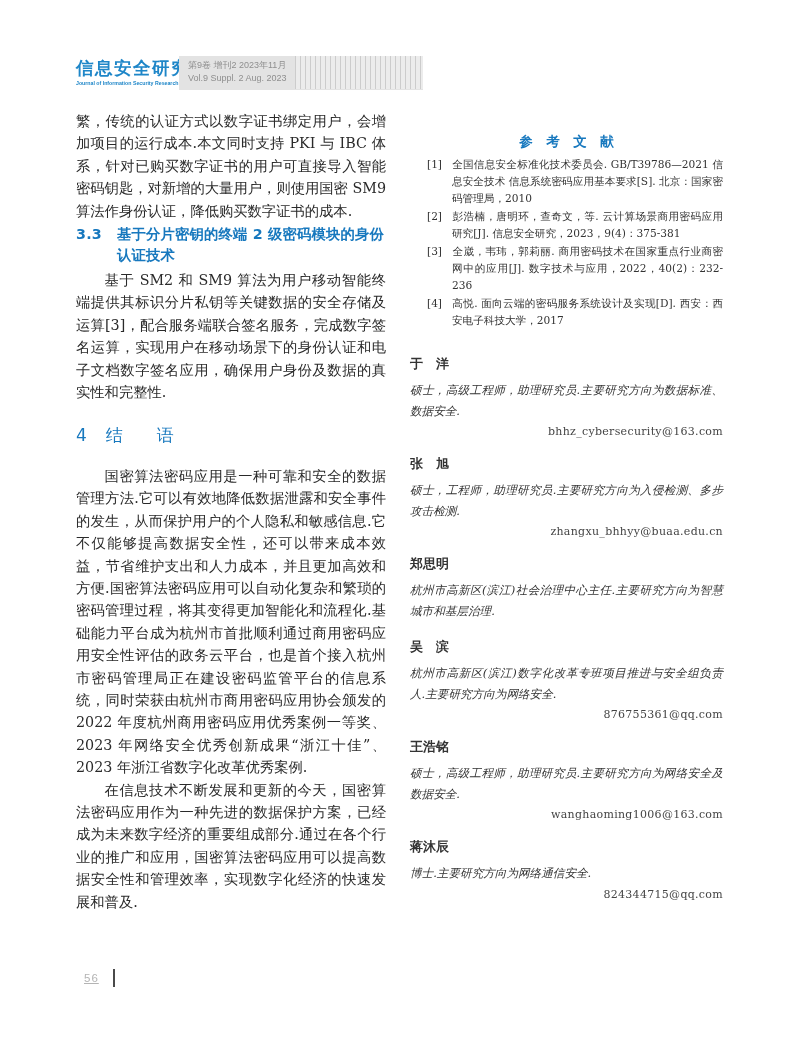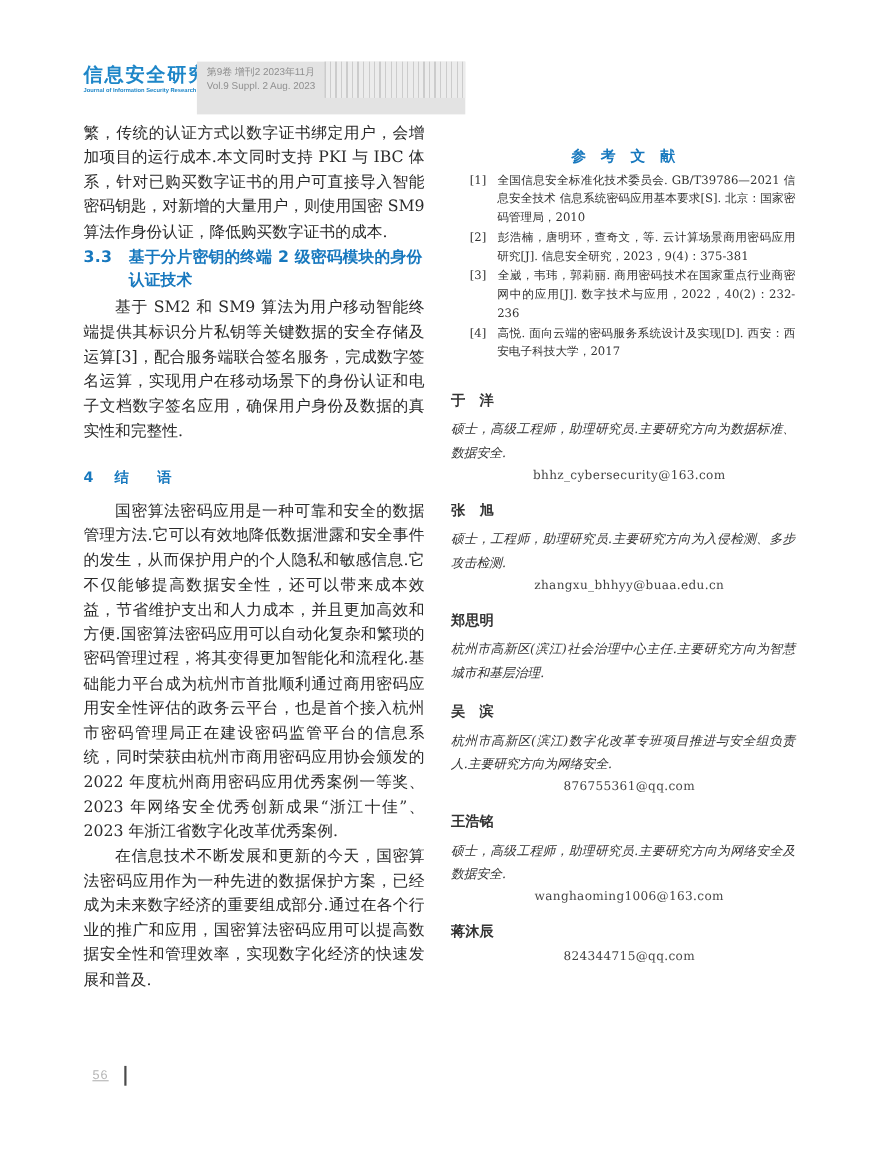--- a/index.html
+++ b/index.html
@@ -9,53 +9,53 @@
     font-family:"DejaVu Serif","Liberation Serif",serif;
     color:#2a2a2a; overflow:hidden;
   }
   
   .header { position:absolute; left:76px; top:56px; display:flex; align-items:flex-start; }
   .logo { width:99px; margin-right:4px; }
   .logo-cn { font-family:"Liberation Sans","DejaVu Sans",sans-serif; font-weight:bold;
              font-size:17.5px; letter-spacing:1.5px; color:#1e86c8; white-space:nowrap; }
   .logo-en { font-family:"Liberation Sans","DejaVu Sans",sans-serif; font-weight:bold;
              font-size:5.5px; color:#1e86c8; white-space:nowrap; transform:scale(.95); transform-origin:left top; }
-  .issue-box { height:48px; background:#e3e3e3; display:flex; align-items:stretch; }
+  .issue-box { height:34px; background:#e3e3e3; display:flex; align-items:stretch; }
   .issue-text { padding:3px 8px 3px 9px;
     font-family:"Liberation Sans","DejaVu Sans",sans-serif;
     font-size:9px; line-height:13px; color:#8f8f8f; white-space:nowrap; }
   .issue-stripes { width:128px; height:33px;
     background:repeating-linear-gradient(90deg,#cccccc 0 1px,#ececec 1px 5px); }
   
   .col { position:absolute; width:310px; text-align:justify; }
   .col-left  { left:76px;  top:110px; font-size:14.3px; line-height:22.4px; }
   .col-right { left:410px; top:133px; width:313px; }
   p.body-para { text-align:justify; }
   p.indent { text-indent:2em; }
   .h33 { color:#1778be; font-weight:bold; font-size:14.3px; line-height:21px;
          padding-left:41px; text-indent:-41px; margin:2px 0 3px 0; text-align:left;
          font-family:"DejaVu Sans","Liberation Sans",sans-serif; letter-spacing:.2px;}
   .h33-num { display:inline-block; width:41px; text-indent:0; }
-  .h2 { color:#1778be; font-weight:bold; font-size:13px; margin:21px 0 7px 0; text-align:left;
+  .h2 { color:#1778be; font-weight:normal; font-size:17px; margin:21px 0 18px 0; text-align:left;
         font-family:"DejaVu Sans","Liberation Sans",sans-serif; }
   .h2-num { display:inline-block; margin-right:19px; }
   
   .ref-heading { color:#1778be; font-weight:bold; font-size:13.5px; text-align:center;
                  font-family:Liberation Serif, serif; margin-bottom:5px; }
   .ref-list { font-size:10.6px; line-height:17px; color:#333;margin-left:17px; }
   .ref-item { padding-left:25px; text-indent:-25px; text-align:justify; margin-bottom:1px; }
   .ref-index { display:inline-block; width:25px; text-indent:0; }
   
   .authors { margin-top:26px; }
   .author { margin-bottom:17px; }
   .author-name { font-weight:bold; font-size:13px; color:#333; margin-bottom:7px;
                  font-family:"DejaVu Sans","Liberation Sans",sans-serif; text-align:left; }
   .author-bio { font-style:italic; font-size:11.6px; line-height:20.5px; color:#333;
                 text-align:justify; }
-  .author-email { font-size:11px; color:#444; margin-top:4px; letter-spacing:.3px; text-align:center;margin-left:11px; }
+  .author-email { font-size:11px; color:#444; margin-top:4px; letter-spacing:.3px; text-align:right;margin-left:11px; }
   
   .footer { position:absolute; left:84px; top:969px; display:flex; align-items:center; }
   .page-number { font-family:"Liberation Sans","DejaVu Sans",sans-serif;
                  font-size:11.5px; color:#b4b4b4; letter-spacing:1px;text-decoration:underline; }
   .footer-bar { width:2px; height:18px; background:#4a4a4a; margin-left:14px; }
 </style>
 </head>
 <body>
 
 <div class="page">
@@ -129,20 +129,21 @@
         <div class="author-bio">杭州市高新区(滨江)数字化改革专班项目推进与安全组负责人.主要研究方向为网络安全.</div>
         <div class="author-email">876755361@qq.com</div>
       </div>
       <div class="author">
         <div class="author-name">王浩铭</div>
         <div class="author-bio">硕士，高级工程师，助理研究员.主要研究方向为网络安全及数据安全.</div>
         <div class="author-email">wanghaoming1006@163.com</div>
       </div>
       <div class="author">
         <div class="author-name">蒋沐辰</div>
+        <div class="author-bio">博士.主要研究方向为网络通信安全.</div>
         <div class="author-email">824344715@qq.com</div>
       </div>
     </div>
   </div>
 
   <div class="footer">
     <span class="page-number">56</span>
     <span class="footer-bar"></span>
   </div>
 

